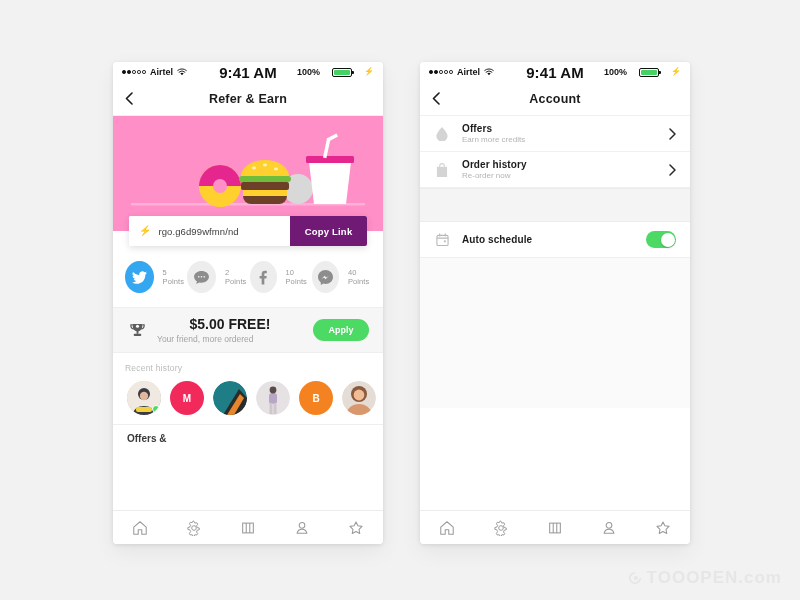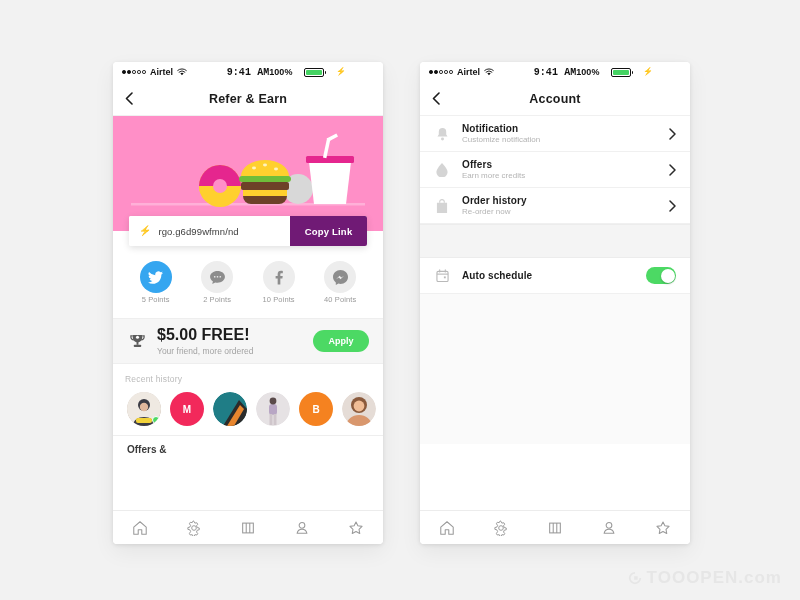--- a/index.html
+++ b/index.html
@@ -35,22 +35,22 @@
 
   
   .statusbar {
     height: 20px; flex: 0 0 20px;
     display: flex; align-items: center;
     padding: 0 9px;
     font-size: 9px; font-weight: 700; color: #111;
     background: #fff;
   }
   .sb-left, .sb-right { flex: 1; display: flex; align-items: center; gap: 4px; }
-  .sb-right { justify-content: flex-start; gap: 12px; }
-  .sb-center { font-size: 10px; font-weight: 700; letter-spacing: .1px; font-family: Liberation Mono, monospace; }
+  .sb-right { justify-content: flex-end; gap: 12px; }
+  .sb-center { font-size: 15px; font-weight: 700; letter-spacing: .1px; }
   .dots { display: flex; gap: 1.5px; align-items: center; }
   .dots i { width: 3.6px; height: 3.6px; border-radius: 50%; display: block;
             border: .8px solid #111; }
   .dots i.on { background: #111; }
   .carrier { font-size: 9px; font-weight: 700; }
   .wifi { width: 10px; height: 8px; }
   .battery {
     width: 20px; height: 9px; border: 1px solid #111; border-radius: 2px;
     position: relative; padding: 1px;
   }
@@ -101,37 +101,37 @@
     display: flex; align-items: center; justify-content: center;
     font-size: 9.5px; font-weight: 700; cursor: pointer; letter-spacing: .2px;
   }
 
   
   .social {
     margin-top: 30px; padding: 0 12px 14px;
     display: flex; justify-content: space-around;
     background: #fff;
   }
-  .social .item { display: flex; flex-direction: column; align-items: center; gap: 2px; cursor: pointer; }
+  .social .item { display: flex; align-items: center; gap: 9px; cursor: pointer; }
   .social .bubble {
     width: 32px; height: 32px; border-radius: 50%;
     display: flex; align-items: center; justify-content: center;
     background: #ededed;
   }
   .social .bubble.tw { background: #35a6f0; }
   .social .pts { font-size: 7.5px; color: #9a9a9a; letter-spacing: .1px; }
 
   
   .promo {
     background: #f6f6f6; border-top: 1px solid #eee; border-bottom: 1px solid #eee;
     height: 46px; display: flex; align-items: center; gap: 10px; padding: 0 14px;
   }
   .promo .trophy { width: 20px; display: flex; justify-content: center; }
   .promo .ptxt { flex: 1; }
-  .promo .pt1 { font-size: 16px; font-weight: 700; color: #1c1c1c; }
+  .promo .pt1 { font-size: 14px; font-weight: 700; color: #1c1c1c; text-align: center; }
   .promo .pt2 { font-size: 8.5px; color: #a3a3a3; margin-top: 2px; }
   .applybtn {
     width: 56px; height: 22px; border-radius: 11px; background: #4cd964;
     color: #fff; font-size: 9px; font-weight: 700;
     display: flex; align-items: center; justify-content: center; cursor: pointer;
   }
 
   
   .recent { padding: 10px 0 9px; background: #fff; }
   .recent .rtitle {
@@ -439,37 +439,20 @@
         <svg width="8" height="13" viewBox="0 0 8 13">
           <path d="M7 1 1.5 6.5 7 12" stroke="#1c1c1c" stroke-width="1.6" fill="none" stroke-linecap="round" stroke-linejoin="round"></path>
         </svg>
       </div>
       <div class="title">Account</div>
     </div>
 
     <div class="screen">
       <div class="seclist">
 
-        <div class="srow">
-          <span class="ic">
-            <svg width="13" height="14" viewBox="0 0 14 15">
-                <path d="M7 1a4 4 0 0 1 4 4v3l1.4 2.2H1.6L3 8V5a4 4 0 0 1 4-4z" fill="#d4d4d4"></path>
-                <circle cx="7" cy="13" r="1.6" fill="#d4d4d4"></circle>
-              </svg>
-          </span>
-          <div class="txt">
-            <div class="t1">Notification</div>
-            <div class="t2">Customize notification</div>
-          </div>
-          <span class="chev">
-            <svg width="7" height="12" viewBox="0 0 7 12">
-                <path d="M1 1l5 5-5 5" stroke="#2b2b2b" stroke-width="1.5" fill="none" stroke-linecap="round" stroke-linejoin="round"></path>
-              </svg>
-          </span>
-        </div>
 
         <div class="srow">
           <span class="ic">
             <svg width="12" height="14" viewBox="0 0 12 15">
                 <path d="M6 0C6 0 0 6.4 0 9.6A6 6 0 0 0 12 9.6C12 6.4 6 0 6 0z" fill="#d4d4d4"></path>
               </svg>
           </span>
           <div class="txt">
             <div class="t1">Offers</div>
             <div class="t2">Earn more credits</div>

